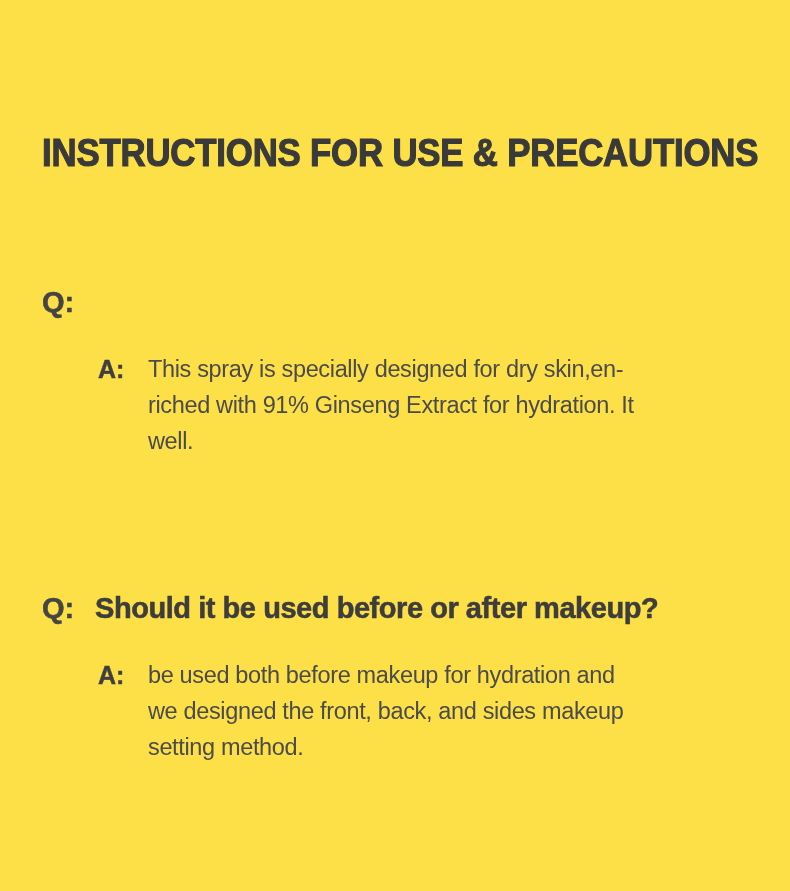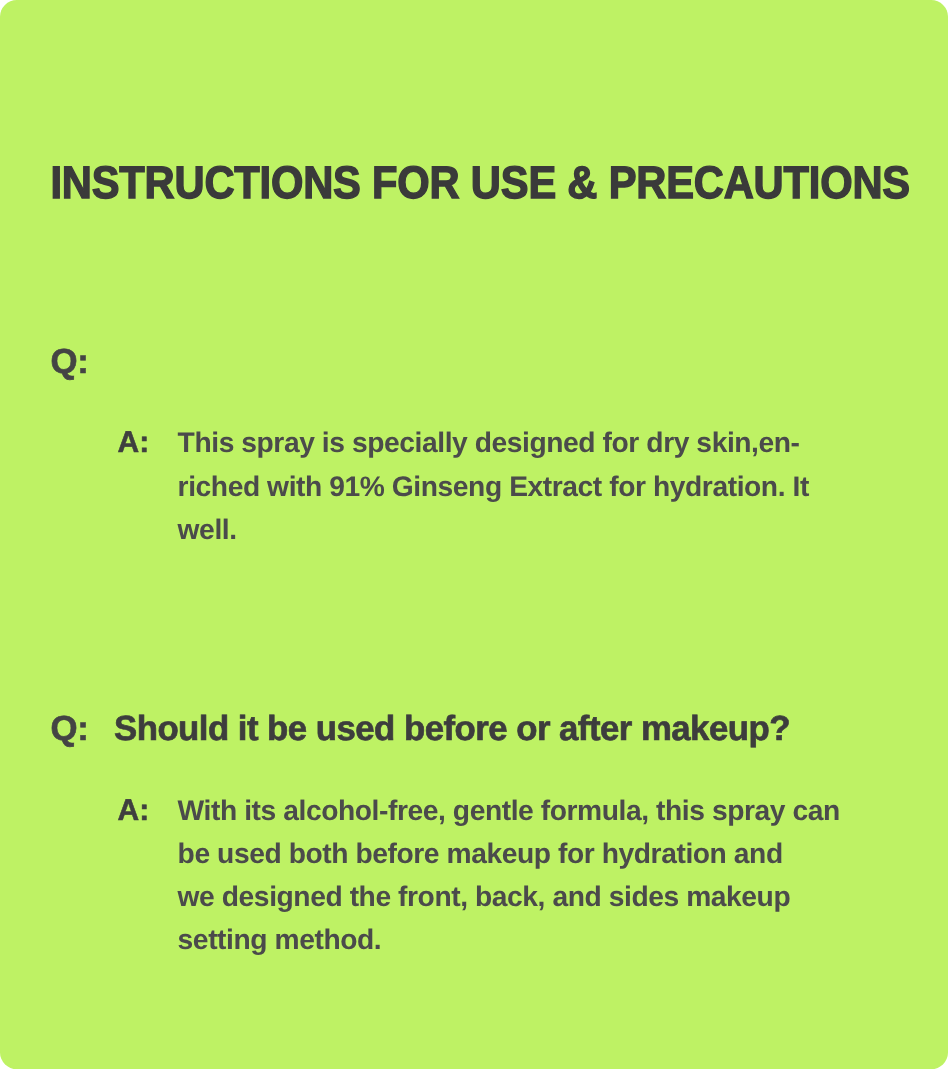--- a/index.html
+++ b/index.html
@@ -14,23 +14,22 @@
     height: 891px;
     overflow: hidden;
     font-family: "Liberation Sans", sans-serif;
     -webkit-font-smoothing: antialiased;
   }
 
   .page {
     position: relative;
     width: 790px;
     height: 891px;
-    background: #bef264;
+    background: #fde047;
     box-sizing: border-box;
-    border-radius: 14px;
   }
 
   
   .page-title {
     position: absolute;
     left: 42px;
     top: 131px;
     width: 710px;
     margin: 0;
     color: #3a3a3a;
@@ -108,21 +107,21 @@
     letter-spacing: -0.1px;
     -webkit-text-stroke: 0.45px #3f3f3f;
   }
 
   .a-body {
     flex: 0 0 auto;
     width: 638px;
     color: #4b4b4b;
     font-size: 23.5px;
     line-height: 36px;
-    font-weight: 700;
+    font-weight: 400;
     letter-spacing: -0.35px;
   }
 
   .a-line {
     display: block;
     white-space: nowrap;
   }
 </style>
 </head>
 <body>
@@ -148,21 +147,20 @@
     </div>
 
     <div class="qa-item item-1">
       <div class="question-row">
         <span class="q-label">Q:</span>
         <span class="q-text">Should it be used before or after makeup?</span>
       </div>
       <div class="answer-row">
         <span class="a-label">A:</span>
         <div class="a-body">
-          <span class="a-line">With its alcohol-free, gentle formula, this spray can</span>
           <span class="a-line">be used both before makeup for hydration and</span>
           <span class="a-line">we designed the front, back, and sides makeup</span>
           <span class="a-line">setting method.</span>
         </div>
       </div>
     </div>
 
   </div>
 </div>
 

